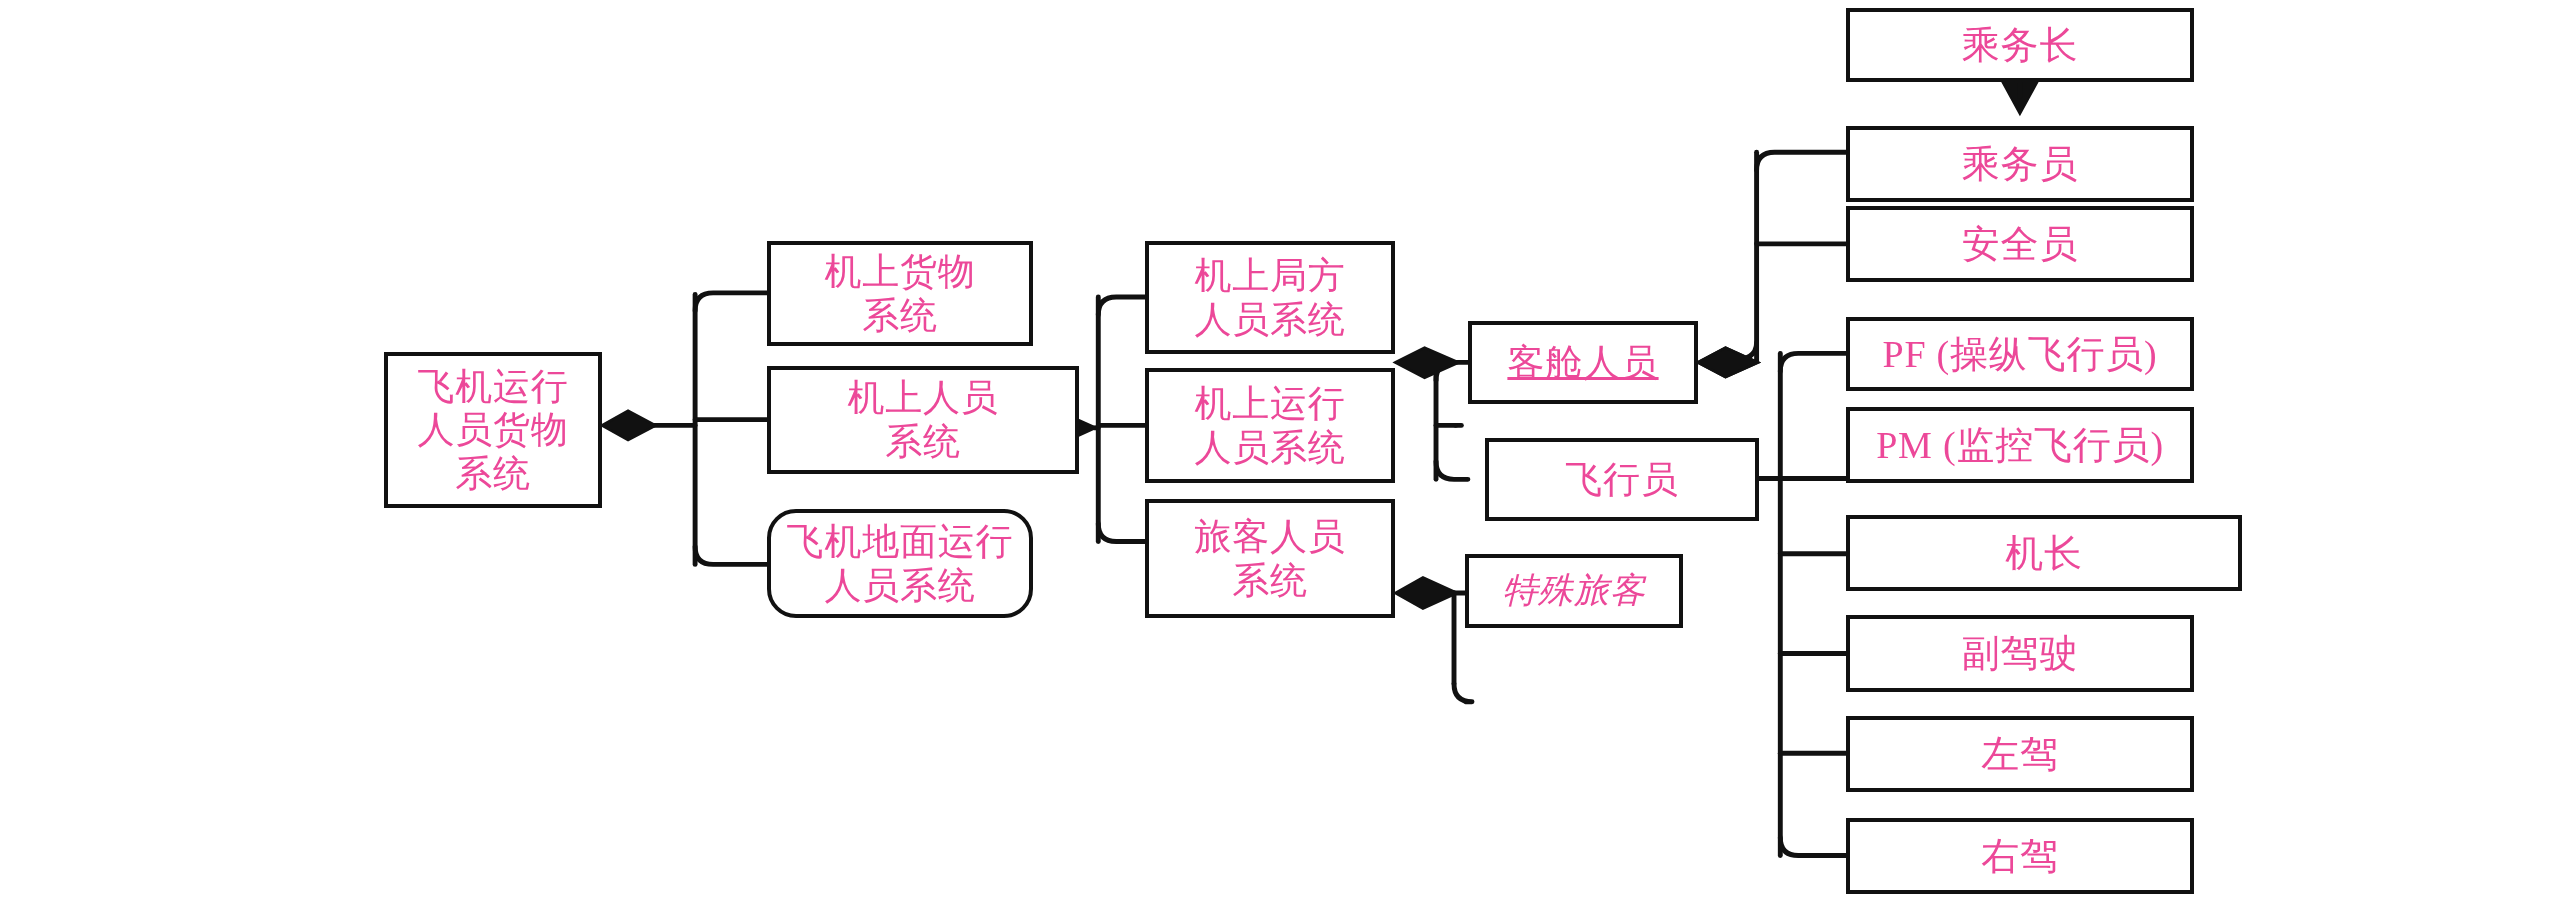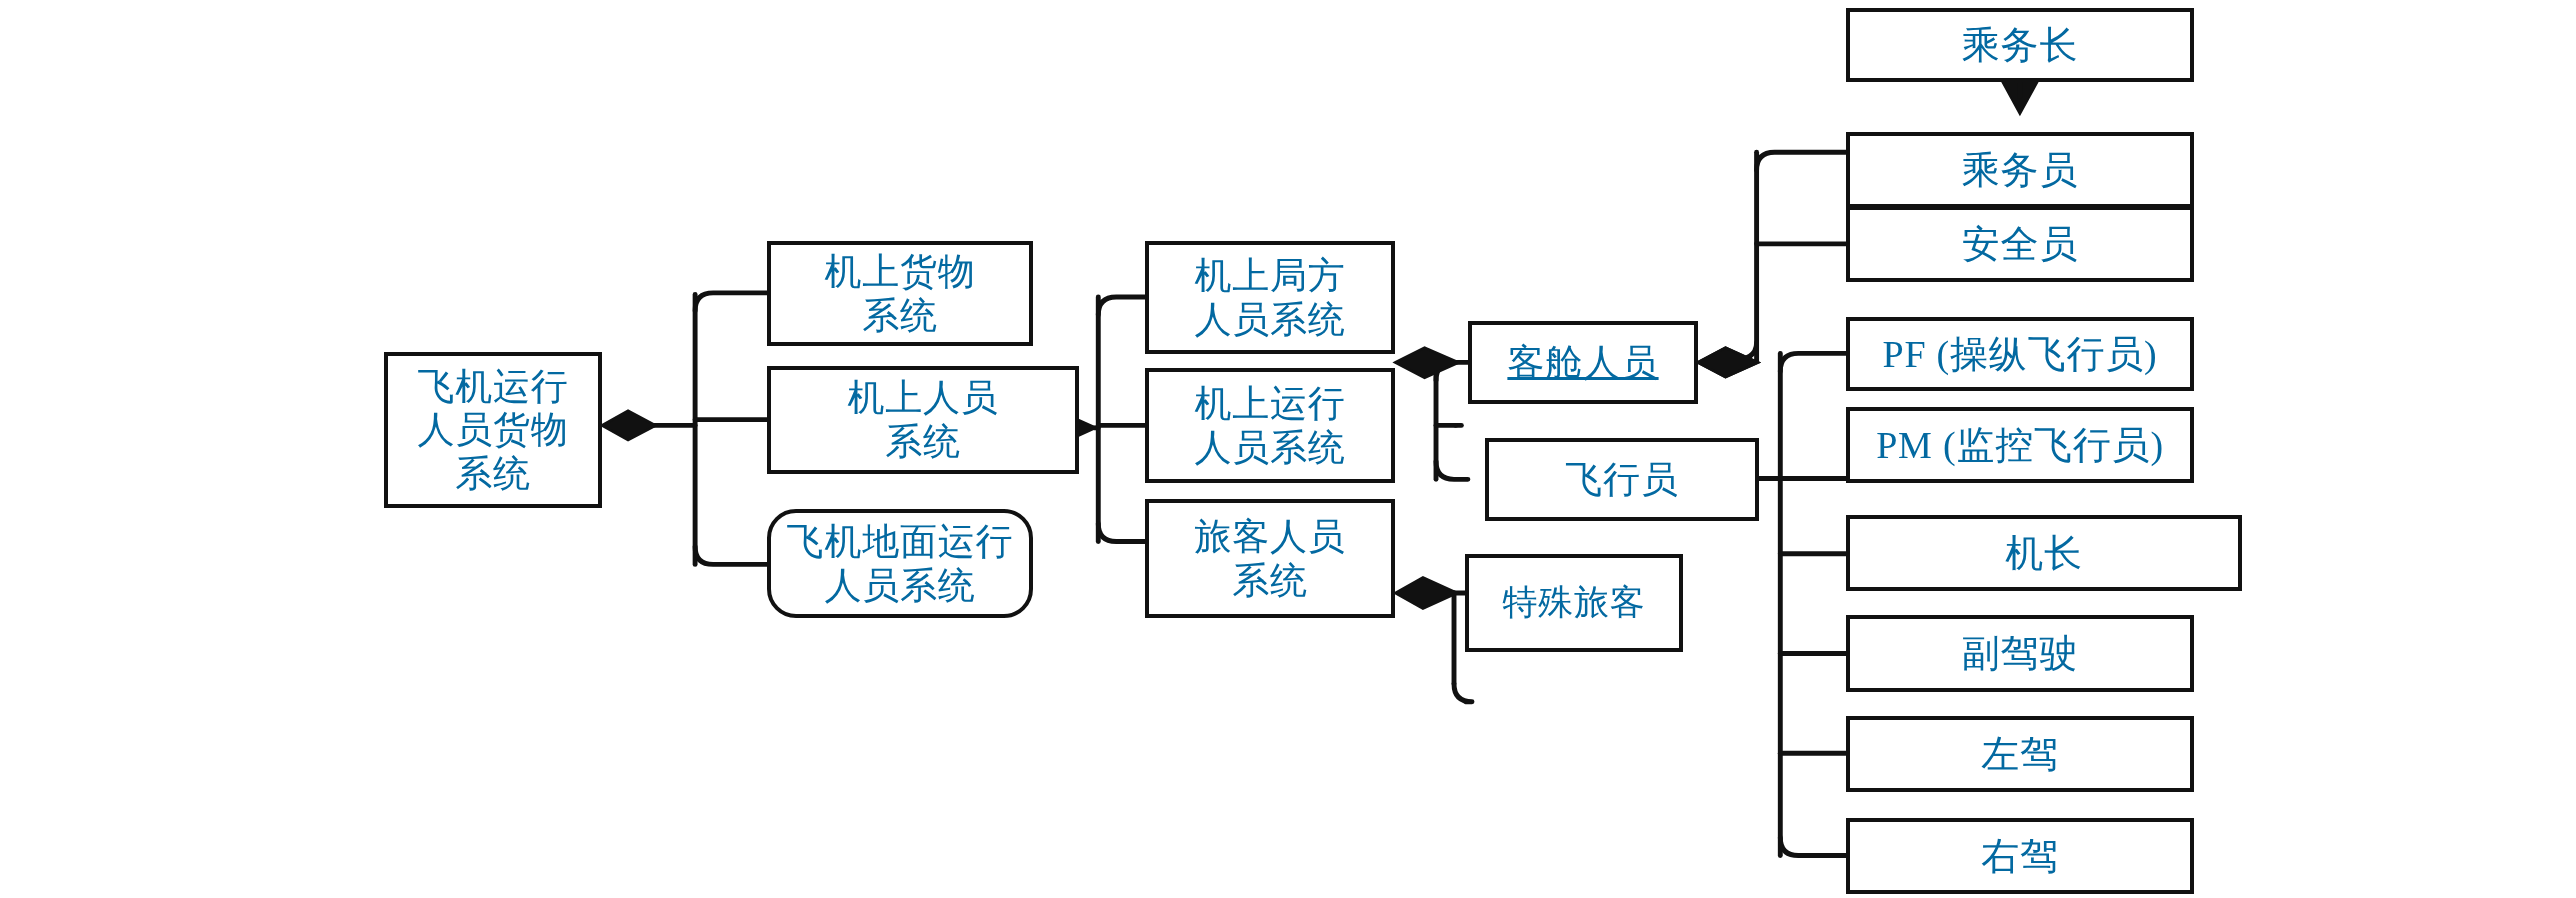--- a/index.html
+++ b/index.html
@@ -1,21 +1,21 @@
 <!DOCTYPE html>
 <html style="font-size:13px"><head>
 <meta charset="utf-8">
 <style>
   html,body{margin:0;padding:0;background:#ffffff;}
   #stage{position:relative;width:2576px;height:899px;background:#ffffff;overflow:hidden;}
   svg{position:absolute;left:0;top:0;width:2576px;height:899px;}
   .nodebox{
     position:absolute;box-sizing:border-box;background:#ffffff;
     border:4.1px solid #111111;display:flex;align-items:center;justify-content:center;
-    font-family:"Liberation Serif","DejaVu Serif",serif;color:#0369a1;
+    font-family:"Liberation Serif","DejaVu Serif",serif;color:#ec4899;
     line-height:1.18;text-align:center;font-size:36px;letter-spacing:0.8px;
   }
   .nodebox span{display:block;width:100%;white-space:pre-line;}
   .sz-lg{font-size:38px;}
   .sz-md{font-size:37px;}
   .sz-sm{font-size:35px;}
 </style>
 </head>
 <body>
 
@@ -116,30 +116,30 @@
   </div>
 
   <div class="nodebox sz-md" style="left:1468px;top:321px;width:230px;height:83px;text-decoration:underline;">
     <span>客舱人员</span>
   </div>
 
   <div class="nodebox sz-md" style="left:1468px;top:438px;width:274px;height:83px;margin-left:17px;">
     <span>飞行员</span>
   </div>
 
-  <div class="nodebox sz-sm" style="left:1465px;top:554px;width:218px;height:98px;">
+  <div class="nodebox sz-sm" style="left:1465px;top:554px;width:218px;height:74px;font-style:italic;">
     <span>特殊旅客</span>
   </div>
 
 
   <div class="nodebox sz-lg" style="left:1846px;top:8.2px;width:348px;height:74px;">
     <span>乘务长</span>
   </div>
 
-  <div class="nodebox sz-lg" style="left:1846px;top:132px;width:348px;height:76px;justify-content:flex-end;">
+  <div class="nodebox sz-lg" style="left:1846px;top:126px;width:348px;height:76px;justify-content:flex-end;">
     <span>乘务员</span>
   </div>
 
   <div class="nodebox sz-lg" style="left:1846px;top:206px;width:348px;height:76px;">
     <span>安全员</span>
   </div>
 
   <div class="nodebox sz-lg" style="left:1846px;top:317px;width:348px;height:74px;">
     <span>PF (操纵飞行员)</span>
   </div>

